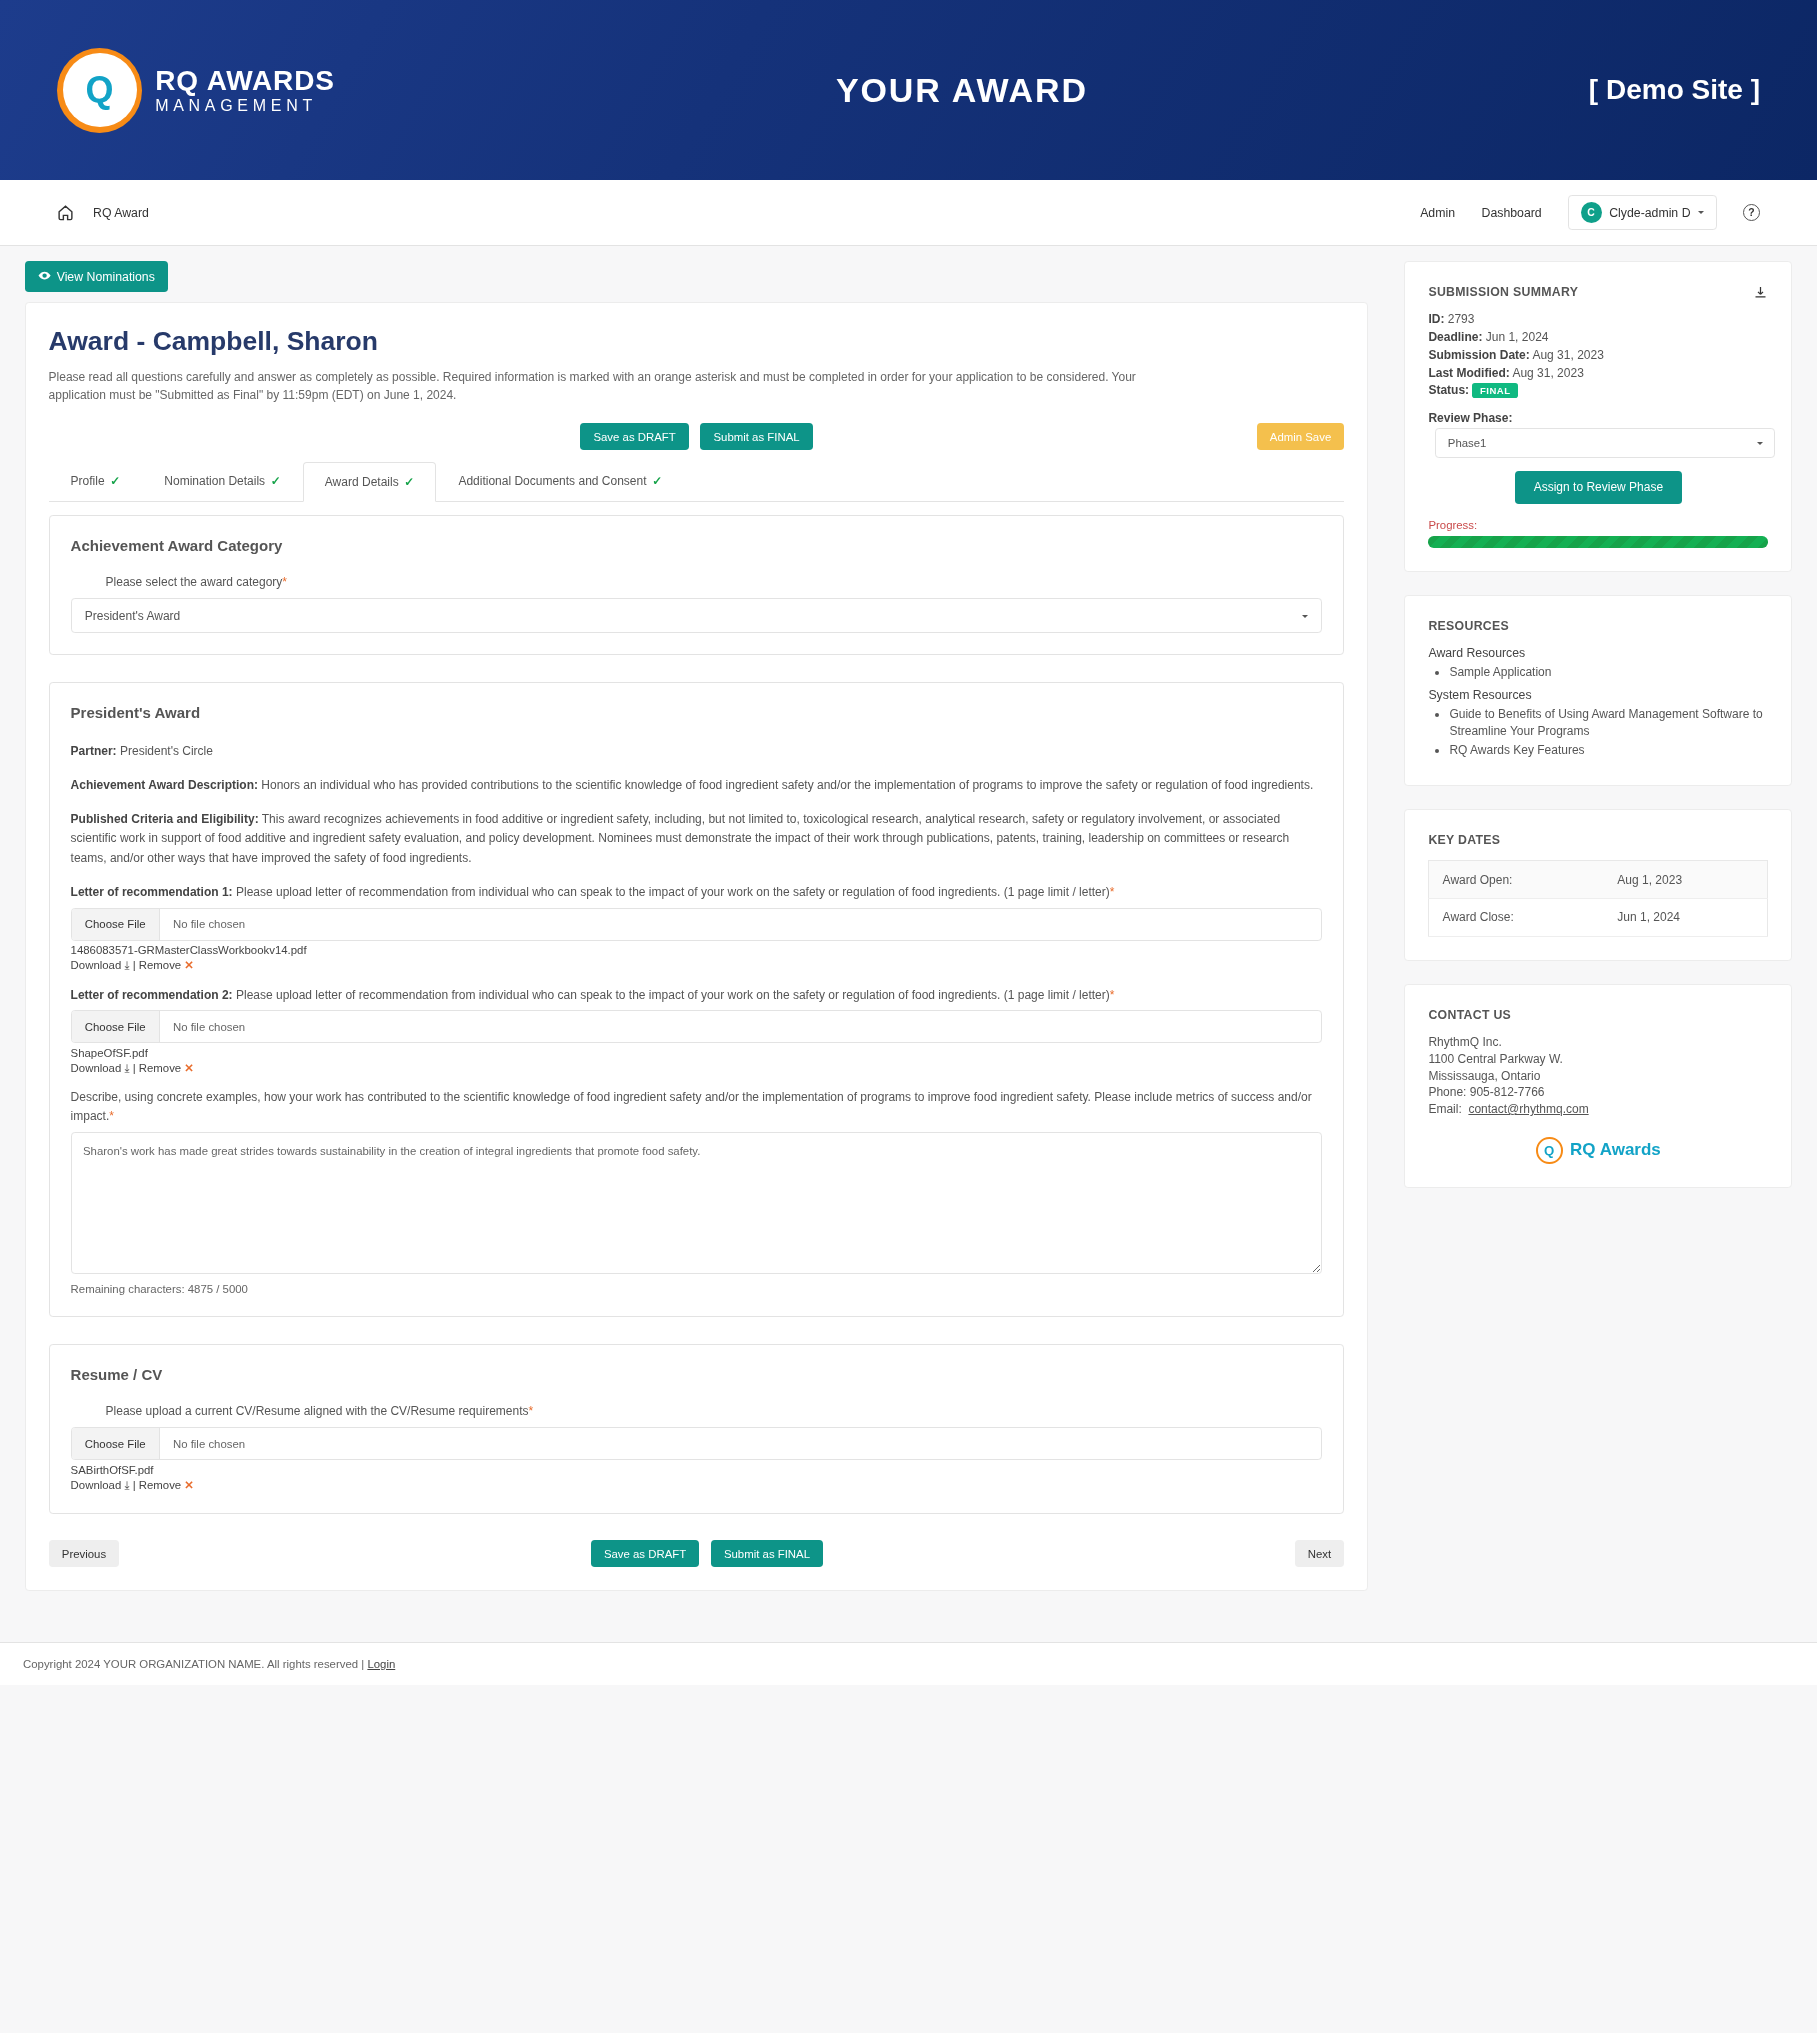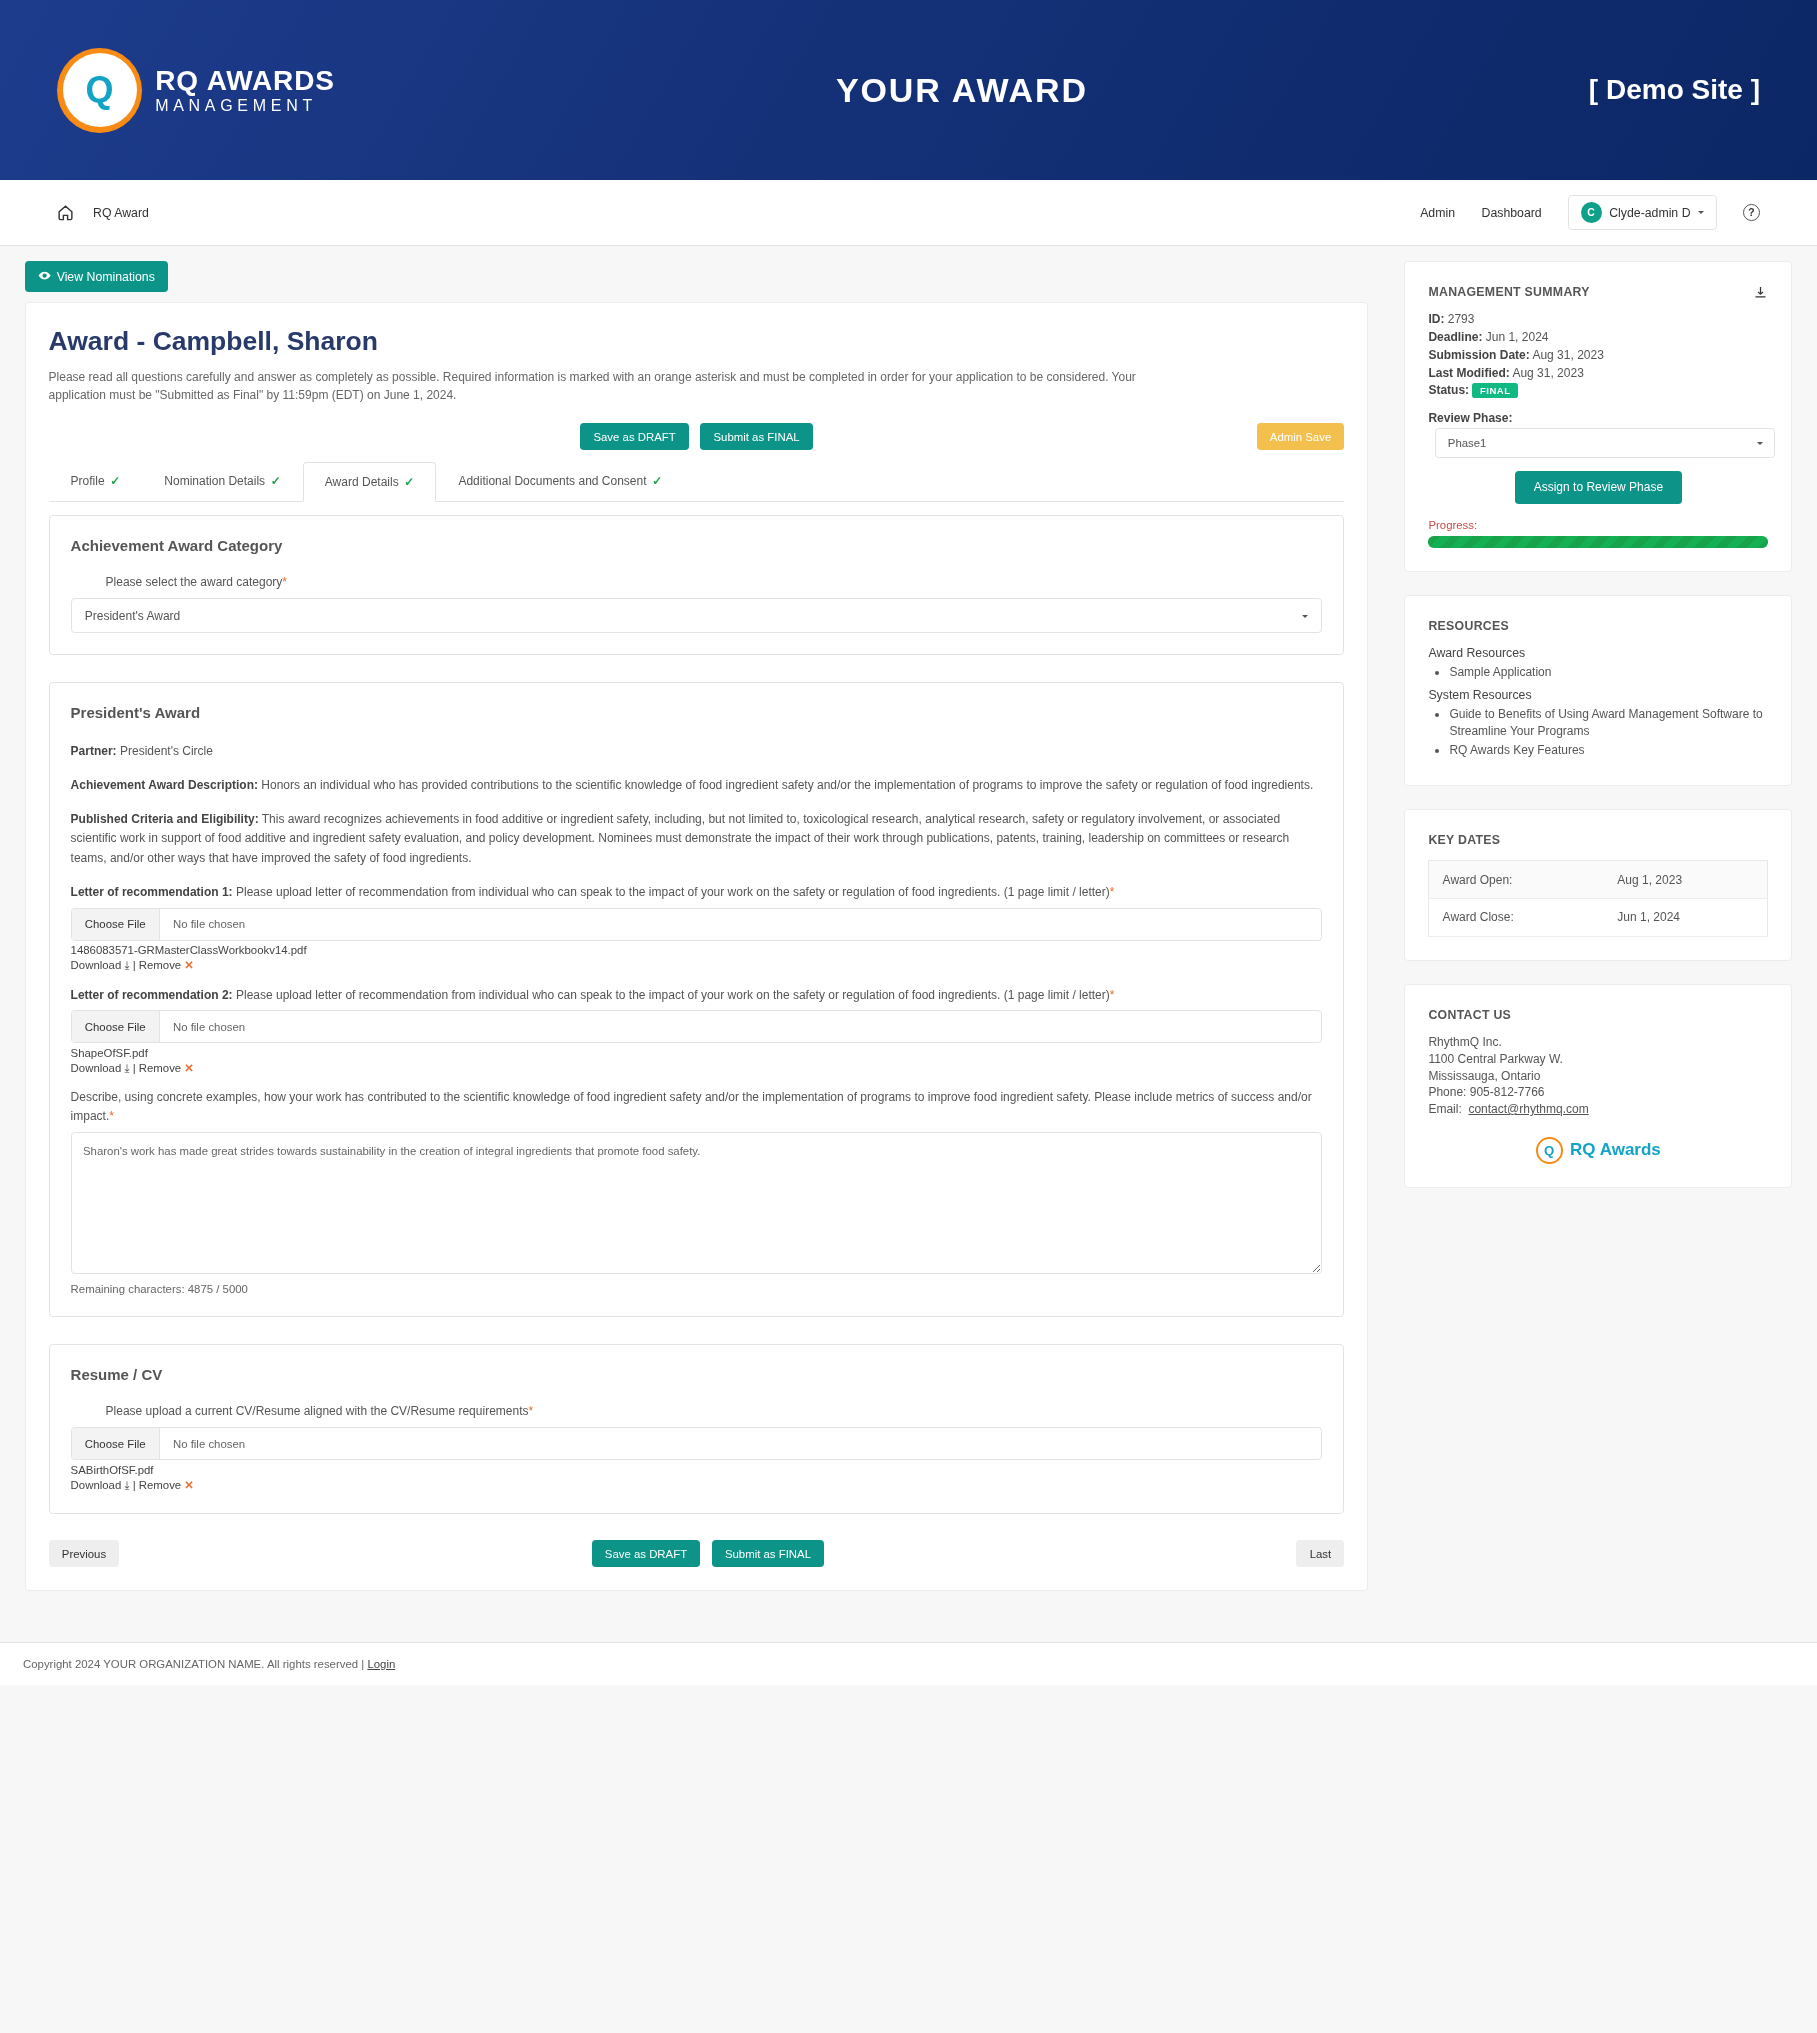--- a/index.html
+++ b/index.html
@@ -212,29 +212,29 @@
           <span class="dl"><span>Download</span></span> | <span class="rm"><span>Remove</span> <span class="rm-x">✕</span></span>
         </div>
       </div>
 
       <div class="bottom-nav">
         <button class="btn btn-grey">Previous</button>
         <div class="center">
           <button class="btn btn-teal">Save as DRAFT</button>
           <button class="btn btn-teal">Submit as FINAL</button>
         </div>
-        <button class="btn btn-grey">Last</button>
+        <button class="btn btn-grey">Next</button>
       </div>
     </div>
   </div>
 
   <div class="side-col">
     <div class="card side-card">
       <div class="summary-top">
-        <h4>MANAGEMENT SUMMARY</h4>
+        <h4>SUBMISSION SUMMARY</h4>
         <span class="dl-icon">
           <svg viewBox="0 0 24 24" fill="none" stroke="#333" stroke-width="2">
               <path d="M12 3v12m0 0l-4-4m4 4l4-4M4 19h16"></path>
             </svg>
         </span>
       </div>
       <div class="kv"><b>ID:</b> <span>2793</span></div>
       <div class="kv"><b>Deadline:</b> <span>Jun 1, 2024</span></div>
       <div class="kv"><b>Submission Date:</b> <span>Aug 31, 2023</span></div>
       <div class="kv"><b>Last Modified:</b> <span>Aug 31, 2023</span></div>

